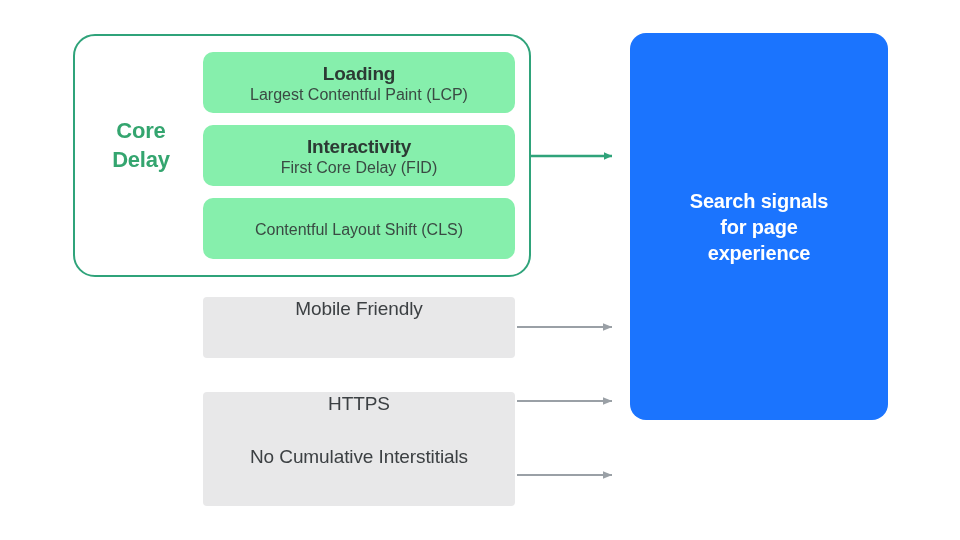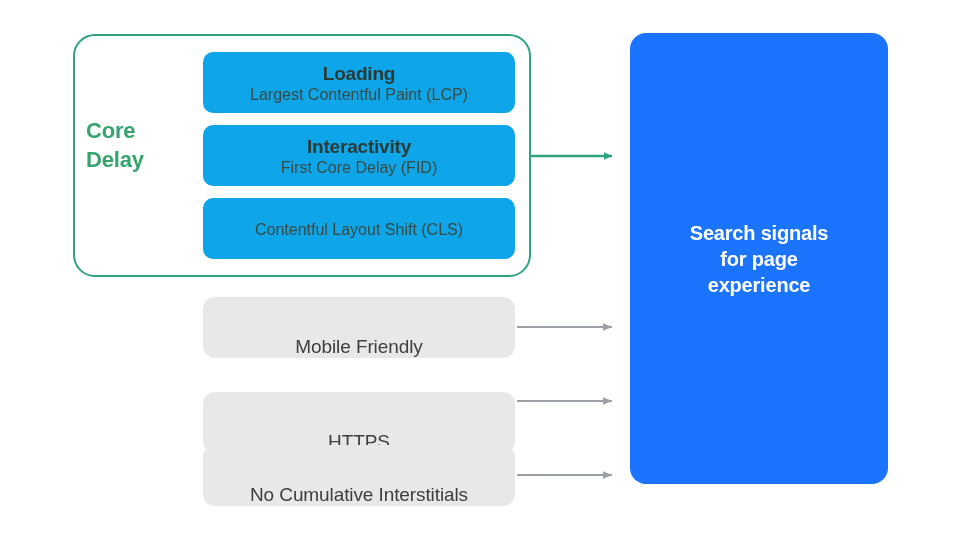--- a/index.html
+++ b/index.html
@@ -31,36 +31,37 @@
     border: 2px solid #2FA37A;
     border-radius: 22px;
     background: #ffffff;
   }
 
   .cwv-label {
     position: absolute;
     left: 86px;
     top: 116px;
     width: 110px;
+    text-align: center;
     font-size: 22px;
     font-weight: 700;
     line-height: 29px;
     color: #34A56F;
     letter-spacing: -0.2px;
   }
   .cwv-label span { display: block; }
 
   
   .vital-card {
     position: absolute;
     left: 203px;
     width: 312px;
     height: 61px;
     box-sizing: border-box;
-    background: #0ea5e9;
+    background: #86efac;
     border-radius: 10px;
     display: flex;
     flex-direction: column;
     align-items: center;
     justify-content: center;
   }
   .vital-card.v0 { top: 52px; }
   .vital-card.v1 { top: 125px; }
   .vital-card.v2 { top: 198px; }
 
@@ -80,44 +81,44 @@
   }
 
   
   .gray-card {
     position: absolute;
     left: 203px;
     width: 312px;
     height: 61px;
     box-sizing: border-box;
     background: #E8E8E9;
-    border-radius: 12px;
+    border-radius: 4px;
     display: flex;
-    align-items: flex-end;
+    align-items: flex-start;
     justify-content: center;
   }
   .gray-card.g0 { top: 297px; }
   .gray-card.g1 { top: 392px; }
   .gray-card.g2 { top: 445px; }
 
   .gray-title {
     font-size: 19px;
     font-weight: 400;
     color: #3C4043;
     line-height: 23px;
     letter-spacing: -0.1px;
   }
 
   
   .blue-box {
     position: absolute;
     left: 630px;
     top: 33px;
     width: 258px;
-    height: 451px;
+    height: 387px;
     background: #1B74FE;
     border-radius: 16px;
     display: flex;
     align-items: center;
     justify-content: center;
   }
   .blue-text {
     text-align: center;
     color: #ffffff;
     font-size: 20px;

